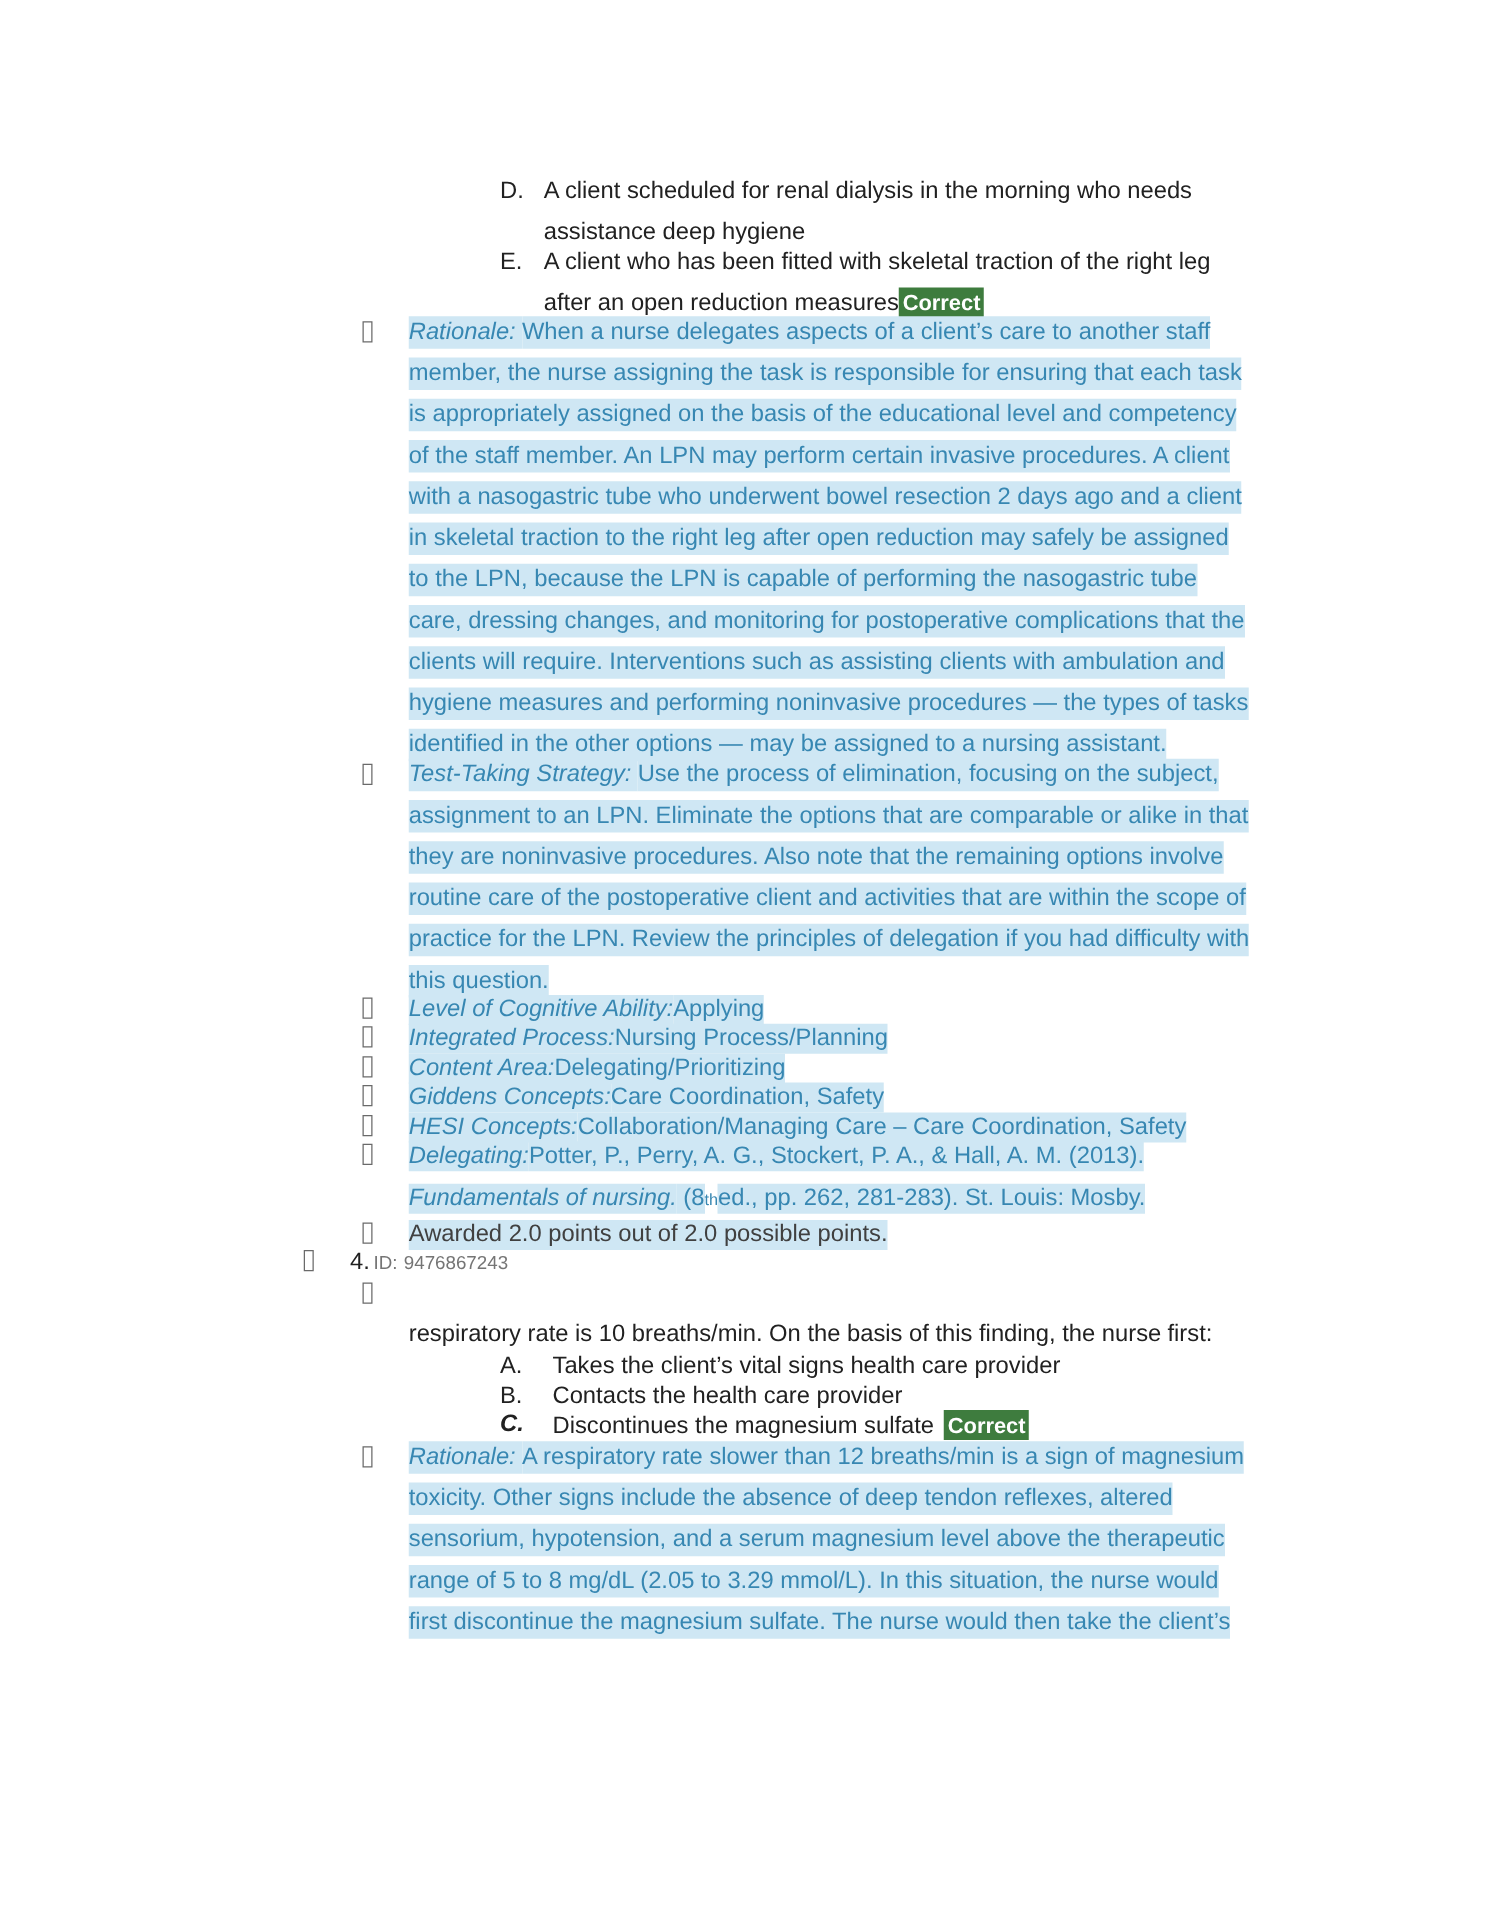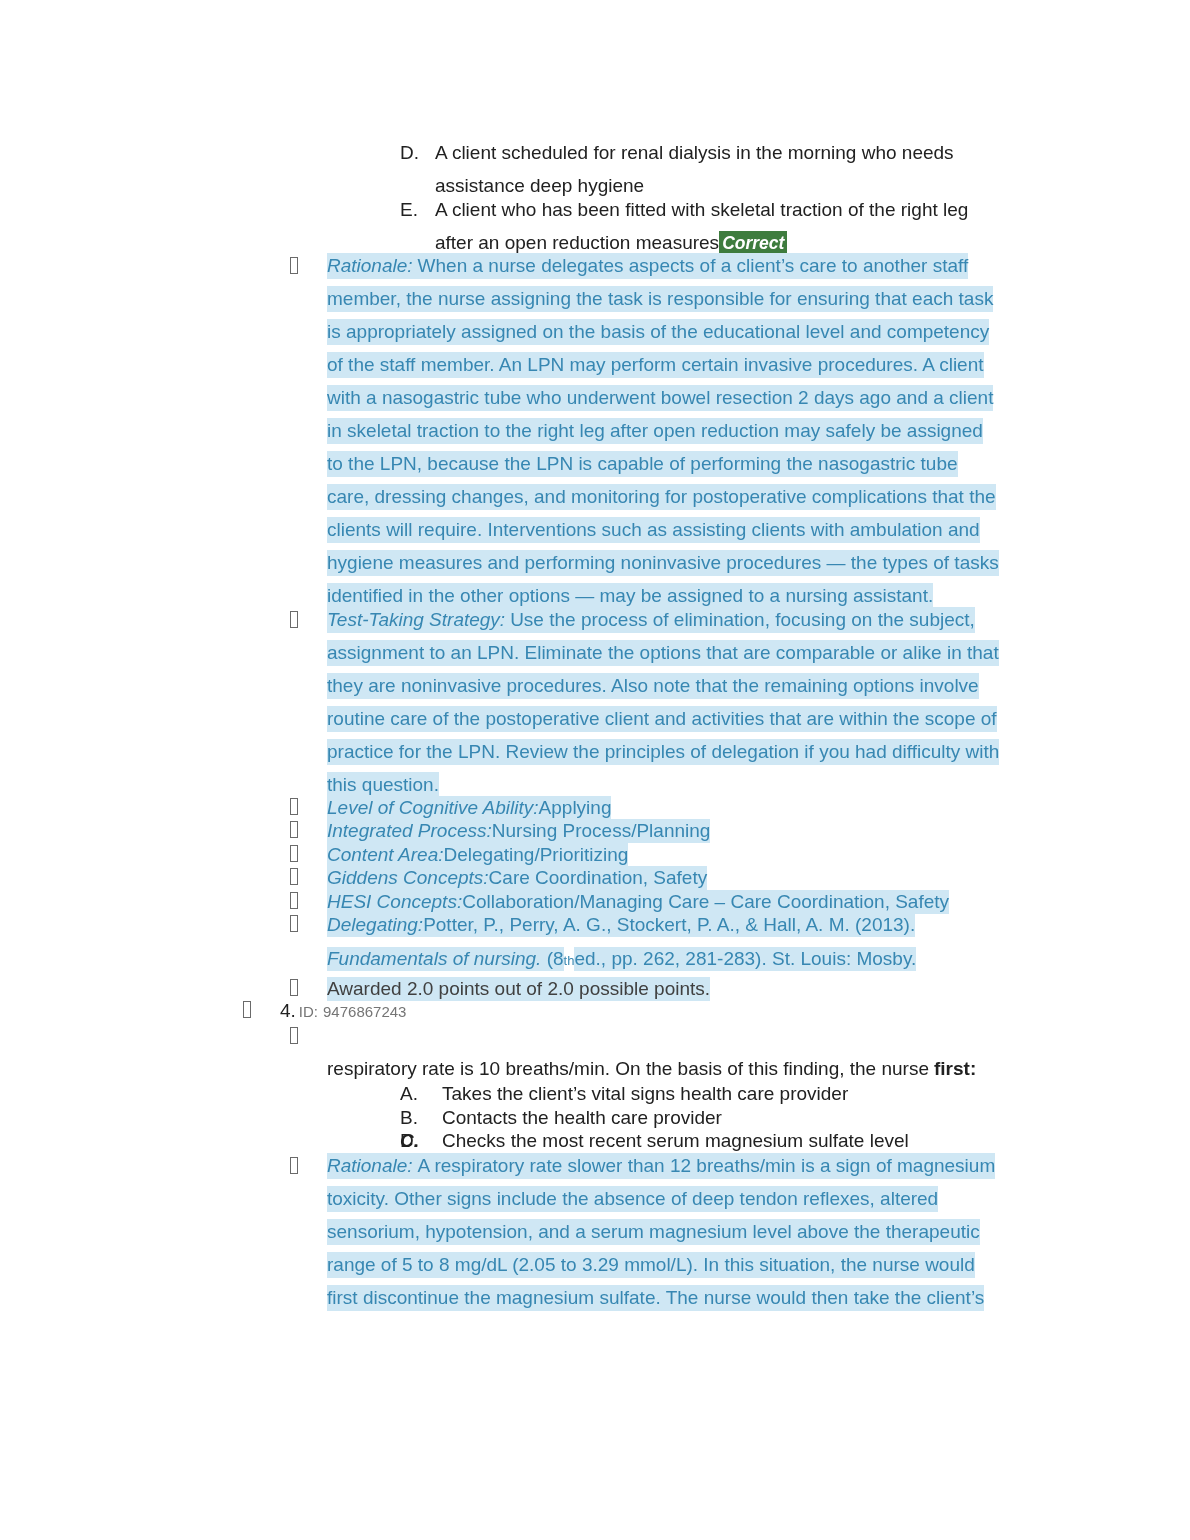--- a/index.html
+++ b/index.html
@@ -22,25 +22,25 @@
   .l1 > .bullet-box{left:0;}
   .ptext{margin-left:84px; white-space:nowrap;}
   .otext{margin-left:192px; white-space:nowrap;}
   .otext2{margin-left:199px; white-space:nowrap;}
   .olabel{position:absolute; left:157px;}
   .blue{color:#3787b2;}
   .hl{background:#cfe7f4; padding:2px 0 3px;}
   .li24 .hl{padding:1px 0 2px;}
   .lbl{font-style:italic; padding-right:5px;}
   .it{font-style:italic;}
-  .bold{font-weight:bold;}
+  .bold{font-weight:normal;}
   .ci{font-weight:bold; font-style:italic;}
   .badge{
     display:inline-block; background:#3e7c3e; color:#ffffff;
-    font-style:italic; font-weight:bold; font-size:17.5px;
+    font-weight:bold; font-size:17.5px;
     line-height:24px; padding:0 3px; vertical-align:baseline;
   }
   .badge.gap{margin-left:8px;}
   .gray{color:#404040;}
   .qnum{color:#212121;}
   .idsmall{font-size:15px; color:#757575;}
   .idsmall.ml{margin-left:3px;}
   .idval{margin-left:5px;}
   .small-sup{font-size:13px;}
   .mlsp{margin-left:5px;}
@@ -118,24 +118,24 @@
   <div class="li li24" style="margin-top:-2.25px">
     <span class="olabel">A.</span>
     <div class="otext2"><span>Takes the client’s vital signs health care provider</span></div>
   </div>
   <div class="li li24">
     <span class="olabel">B.</span>
     <div class="otext2"><span>Contacts the health care provider</span></div>
   </div>
   <div class="li li24">
     <span class="olabel ci">C.</span>
+    <div class="otext2"><span>Discontinues the magnesium sulfate</span><span class="badge gap">Correct</span></div>
   </div>
   <div class="li li24">
     <span class="olabel">D.</span>
-    <div class="otext2"><span>Checks the most recent serum magnesium sulfate level</span></div>
   </div>
 
   <div class="li li33" style="margin-top:-4.25px">
     <span class="bullet-box"></span>
     <div class="ptext blue"><span class="lbl hl">Rationale:</span><span><span class="hl">A respiratory rate slower than 12 breaths/min is a sign of magnesium</span><br><span class="hl">toxicity. Other signs include the absence of deep tendon reflexes, altered</span><br><span class="hl">sensorium, hypotension, and a serum magnesium level above the therapeutic</span><br><span class="hl">range of 5 to 8 mg/dL (2.05 to 3.29 mmol/L). In this situation, the nurse would</span><br><span class="hl">first discontinue the magnesium sulfate. The nurse would then take the client’s</span></span></div>
   </div>
 
 </div>
 
 </body></html>

